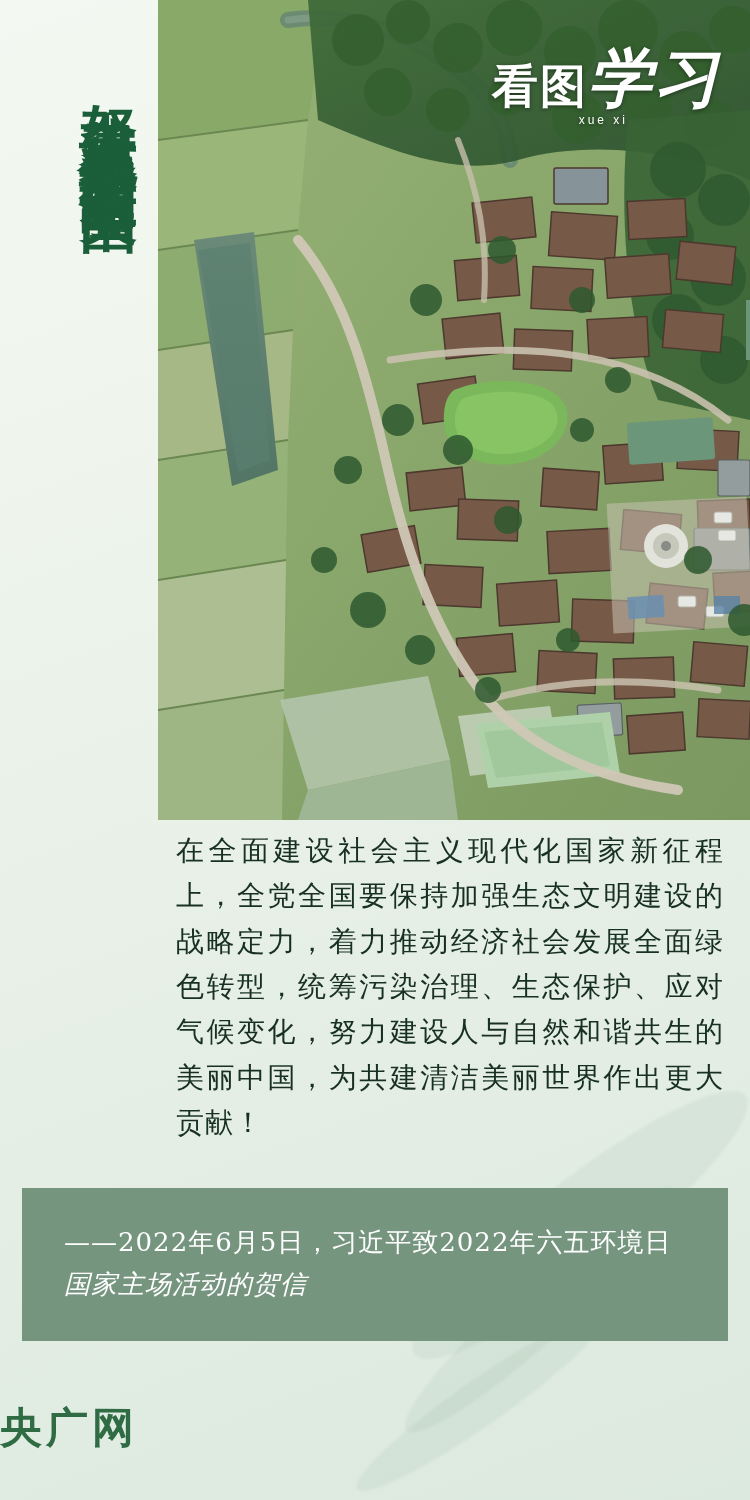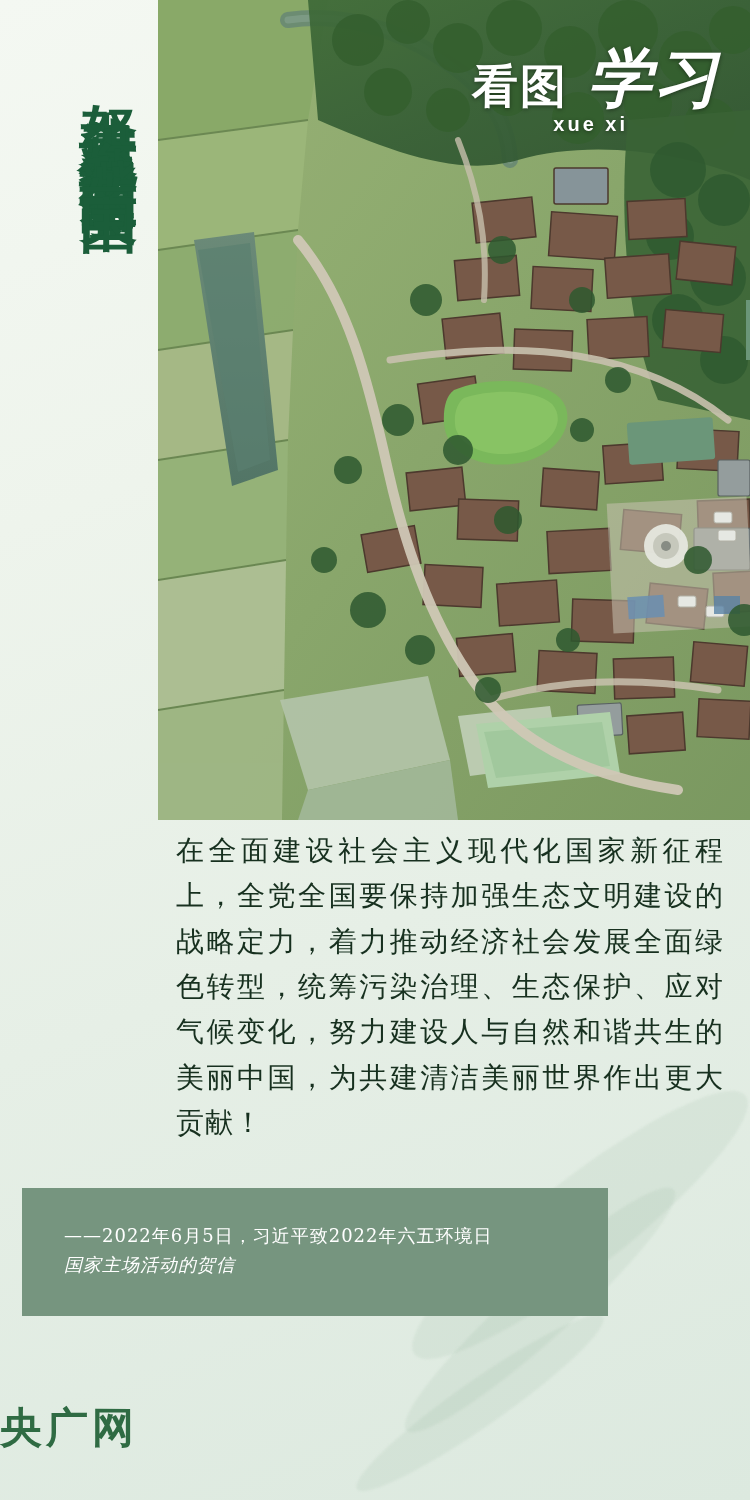--- a/index.html
+++ b/index.html
@@ -89,41 +89,41 @@
     right: 30px;
     top: 48px;
     text-align: right;
     color: #ffffff;
     text-shadow: 0 1px 4px rgba(0,0,0,0.45);
   }
   .logo .row {
     display: flex;
     align-items: flex-end;
     justify-content: flex-end;
-    gap: 20px;
+    gap: 0;
   }
   .logo .kan {
     font-family: "DejaVu Serif", "Liberation Serif", serif;
     font-weight: bold;
     font-size: 46px;
     line-height: 1;
     letter-spacing: 2px;
   }
   .logo .xue {
     font-family: "DejaVu Serif", "Liberation Serif", serif;
     font-weight: bold;
     font-size: 64px;
     line-height: 0.95;
     font-style: italic;
     letter-spacing: 2px;
   }
   .logo .pinyin {
     font-family: "Liberation Sans", sans-serif;
-    font-weight: bold;
-    font-size: 20px;
+    font-weight: normal;
+    font-size: 12px;
     letter-spacing: 3px;
     margin-top: 4px;
     margin-right: 92px;
   }
 
   
   .quote {
     position: absolute;
     left: 176px;
     top: 828px;
@@ -134,27 +134,27 @@
     color: #17301f;
     letter-spacing: 1px;
     text-align: justify;
   }
 
   
   .attrib {
     position: absolute;
     left: 22px;
     top: 1188px;
-    width: 586px;
+    width: 706px;
     background: #76957f;
     color: #ffffff;
     padding: 34px 38px 36px 42px;
     box-sizing: border-box;
     font-family: "DejaVu Serif", "Liberation Serif", serif;
-    font-size: 18px;
+    font-size: 26px;
     line-height: 1.6;
     letter-spacing: 1px;
   }
   .attrib .l2 { display: block; font-style: italic; }
 
   
   .footer {
     position: absolute;
     left: 0;
     right: 0;

